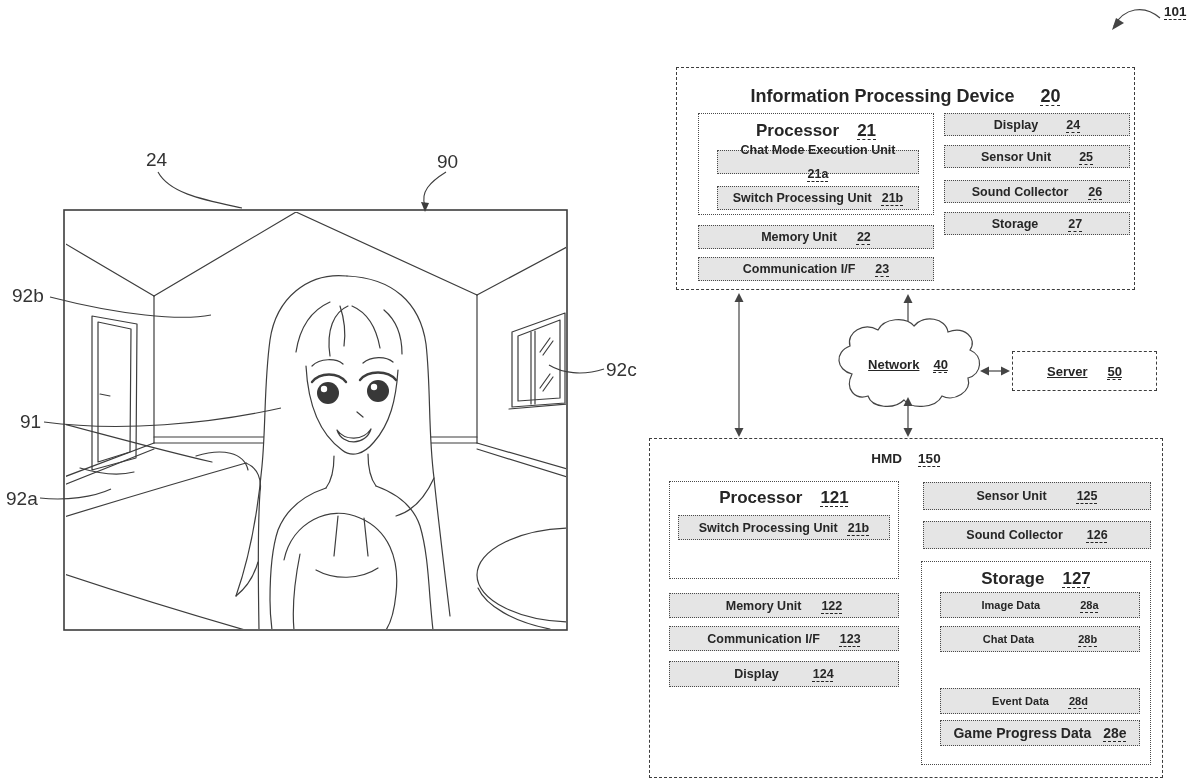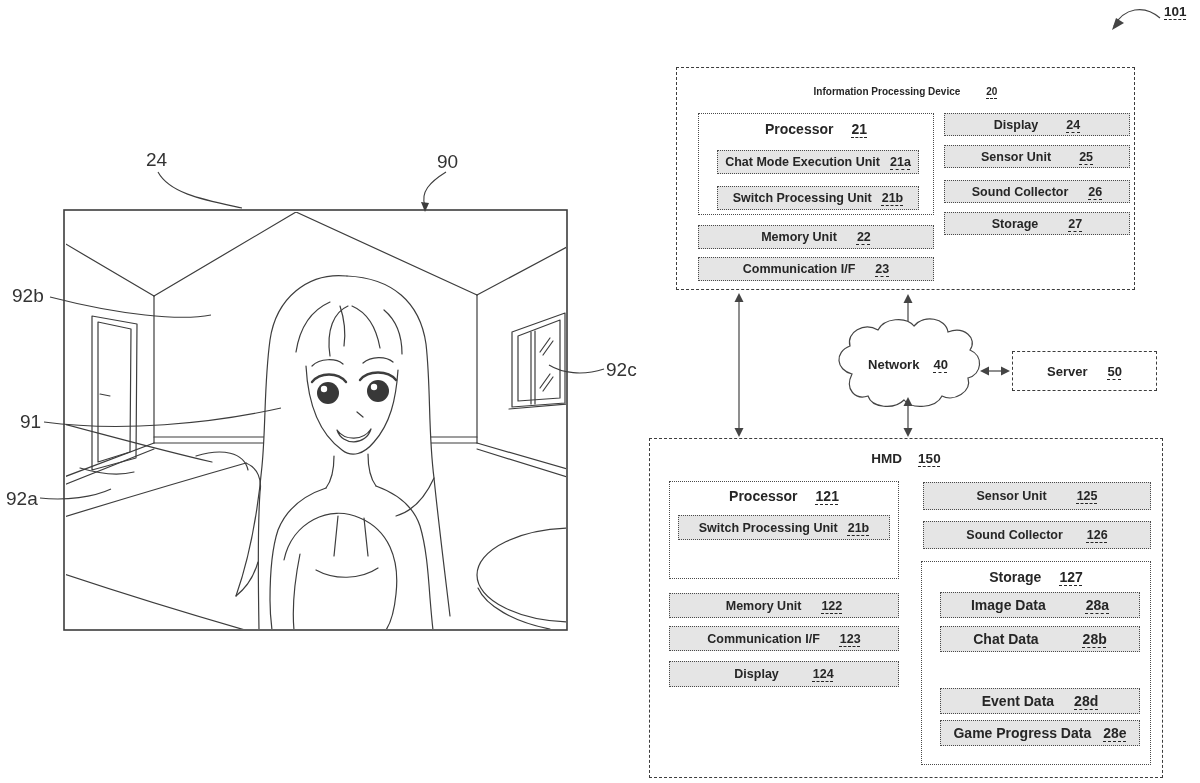--- a/index.html
+++ b/index.html
@@ -6,29 +6,29 @@
   .page{position:relative;width:1200px;height:783px;background:#fff;overflow:hidden;
         font-family:"Liberation Sans",sans-serif;color:#262626;}
   svg{position:absolute;left:0;top:0;}
   
   .obox{position:absolute;border:1.6px dashed #3d3d3d;background:#fff;box-sizing:border-box;}
   .ibox{position:absolute;border:1.3px dotted #4a4a4a;background:#e5e5e5;box-sizing:border-box;
         display:flex;align-items:center;justify-content:center;gap:20px;
         font-weight:bold;font-size:12.5px;white-space:nowrap;}
   .gbox{position:absolute;border:1.3px dotted #4a4a4a;background:#fff;box-sizing:border-box;}
   .gtitle{position:absolute;left:0;right:0;display:flex;justify-content:center;gap:18px;
-        font-weight:bold;font-size:14px;}
+        font-weight:bold;font-size:17px;}
   .btitle{position:absolute;left:0;right:0;display:flex;justify-content:center;gap:26px;
-        font-weight:bold;font-size:10px;}
+        font-weight:bold;font-size:18px;}
   .tight{gap:10px;}
-  .small{font-size:14px;}
+  .small{font-size:11px;}
   .num{text-decoration:underline;text-decoration-style:dashed;text-decoration-thickness:1px;
        text-underline-offset:3px;}
   .floatlbl{position:absolute;display:flex;align-items:center;justify-content:center;gap:14px;
-       font-weight:bold;font-size:13px;white-space:nowrap;}
+       font-weight:bold;font-size:13px;white-space:nowrap;text-decoration:underline;}
   .ref101{position:absolute;font-weight:bold;font-size:13.5px;}
 </style>
 </head>
 <body>
 
 <div class="page">
 
   <svg id="scene" width="660" height="660" viewBox="0 0 660 660">
     <defs>
       <clipPath id="frameClip">
@@ -189,21 +189,21 @@
     <div class="btitle" style="top:18px;">
       <span>Information Processing Device</span>
       <span class="num">20</span>
     </div>
 
     <div class="gbox" style="left:21px;top:45px;width:236px;height:102px;">
       <div class="gtitle" style="top:7px;">
         <span>Processor</span>
         <span class="num">21</span>
       </div>
-      <div class="ibox tight" style="left:18px;top:36px;width:202px;height:24px;">
+      <div class="ibox tight" style="left:18px;top:36px;width:202px;height:24px;flex-direction:column;">
         <span>Chat Mode Execution Unit</span>
         <span class="num">21a</span>
       </div>
       <div class="ibox tight" style="left:18px;top:72px;width:202px;height:24px;">
         <span>Switch Processing Unit</span>
         <span class="num">21b</span>
       </div>
     </div>
 
     <div class="ibox" style="left:21px;top:157px;width:236px;height:24px;">

